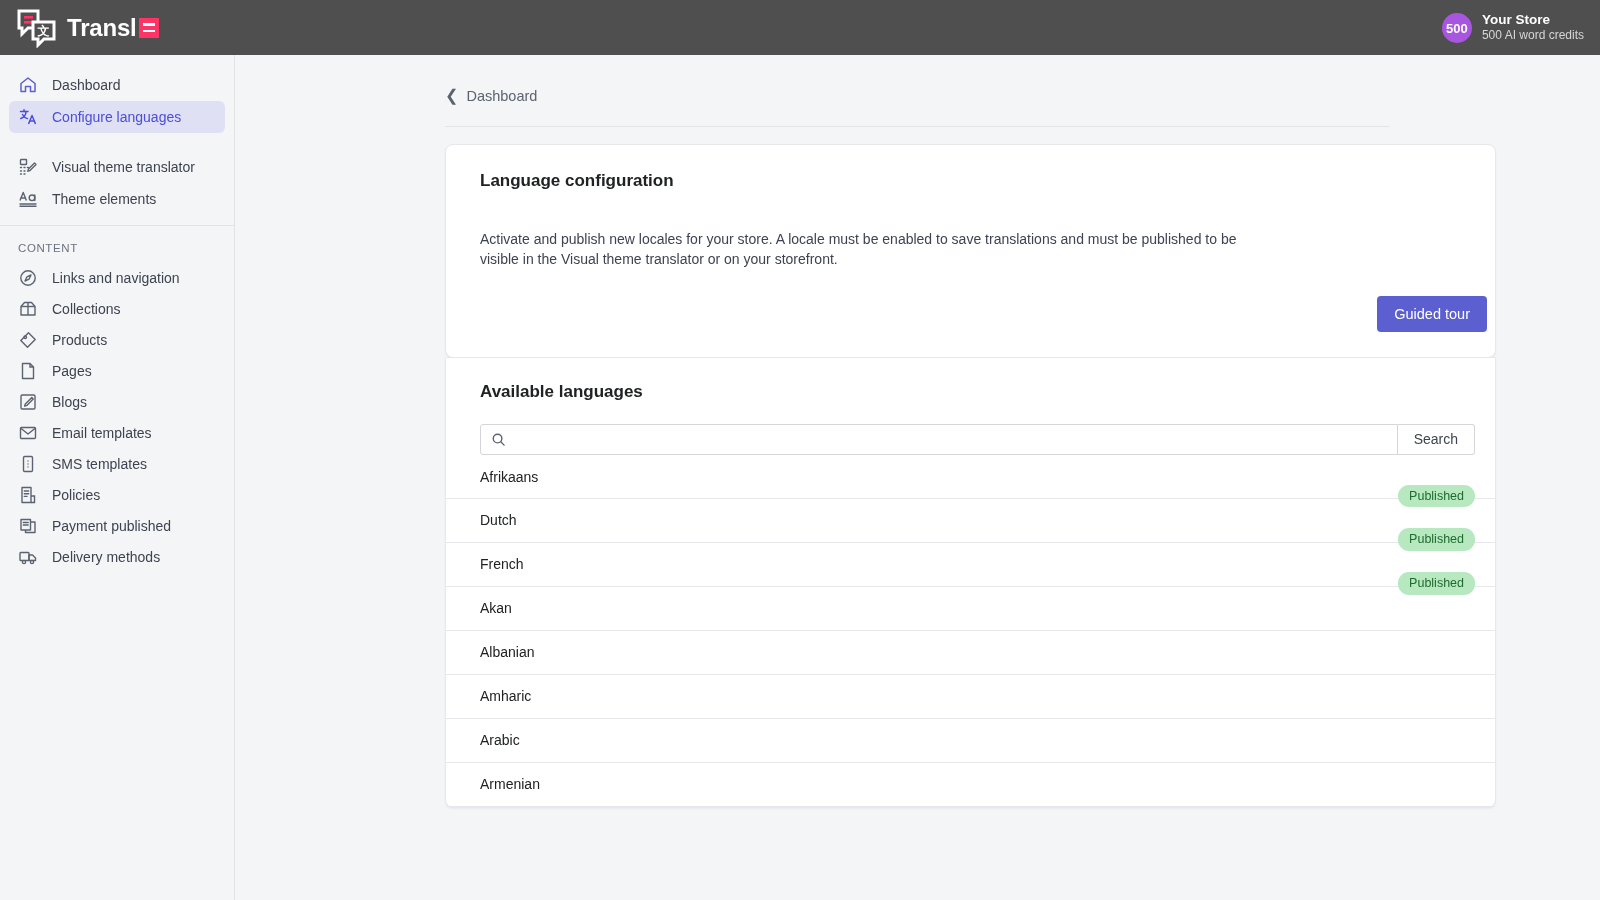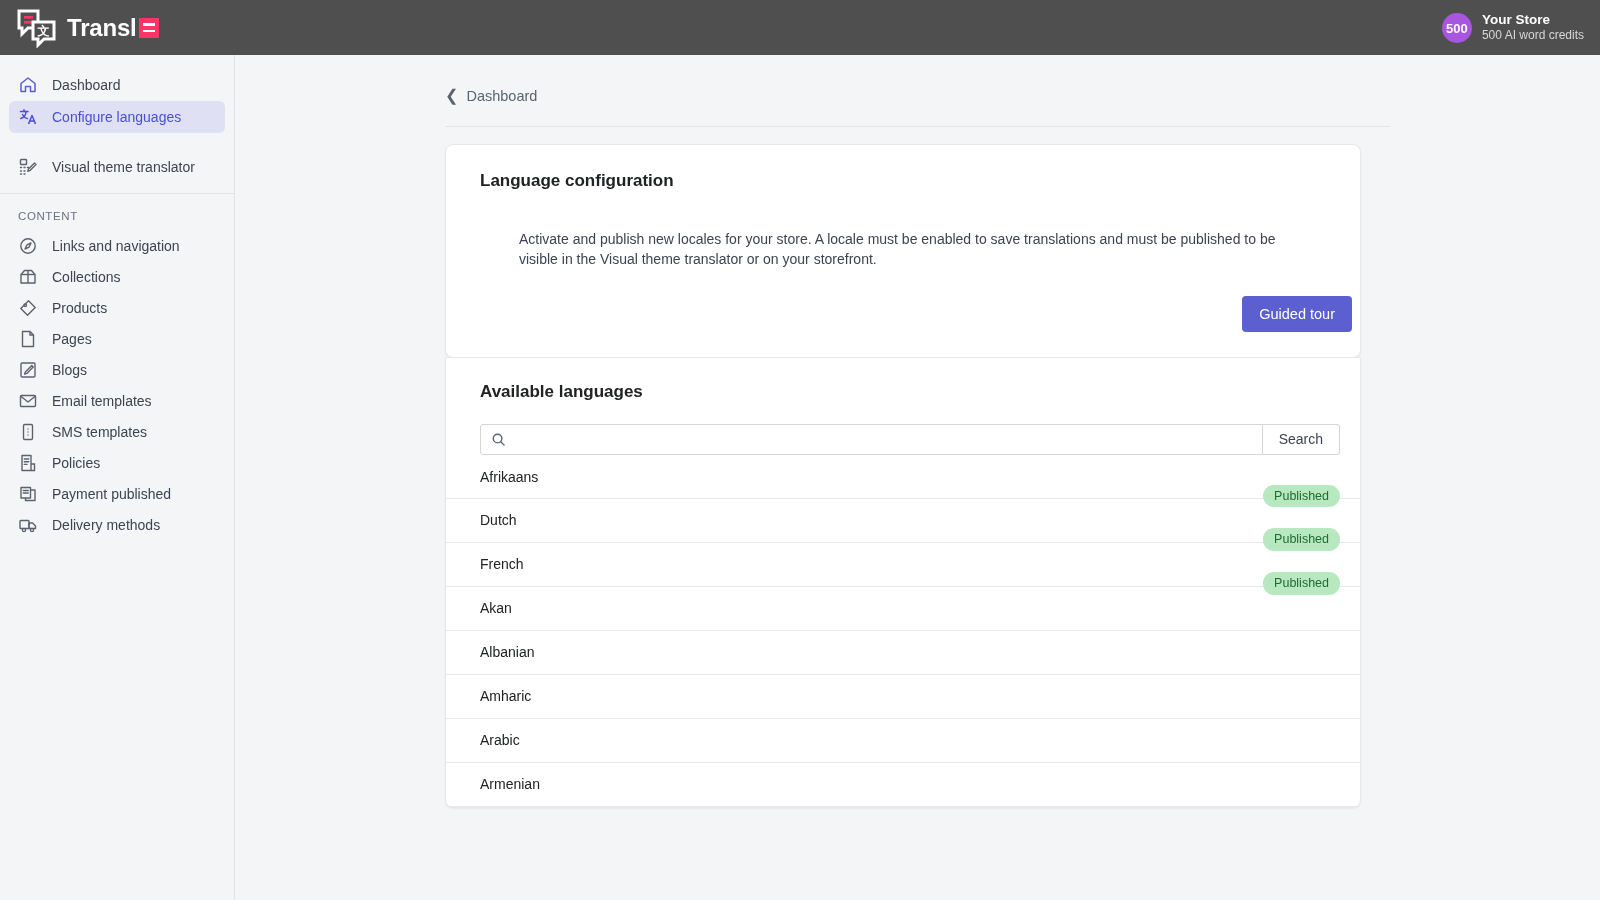--- a/index.html
+++ b/index.html
@@ -88,26 +88,26 @@
   }
   .breadcrumb .chev { font-size: 16px; line-height: 1; color: #5c6370; }
   .bc-rule { height: 1px; background: #e3e5e8; margin: 22px 210px 0 210px; }
 
   .card {
     background: #ffffff;
     border: 1px solid #e6e8eb;
     border-radius: 8px;
     box-shadow: 0 1px 2px rgba(16,24,40,0.05);
     margin: 17px 0 0 210px;
-    width: 916px;
+    width: 1051px;
   }
   .card-title { font-size: 17px; color: #202223; padding: 26px 0 0 34px; }
   .card-desc {
     font-size: 14px; color: #3d4350; line-height: 1.45;
-    padding: 38px 40px 0 34px; max-width: 845px; margin-left: 39px;
+    padding: 38px 40px 0 34px; max-width: 845px;
   }
   .card-actions { display: flex; justify-content: flex-end; padding: 26px 8px 25px 0; }
   .btn-primary {
     background: #5c5fcf; color: #fff; border: none;
     border-radius: 4px; padding: 10px 17px;
     font-size: 14.5px; font-family: inherit; cursor: pointer;
   }
 
   .card-langs { margin-top: -1px; border-radius: 0 0 8px 8px; }
   .card-langs-head { font-size: 17px; color: #202223; padding: 24px 0 0 34px; }
@@ -198,20 +198,31 @@
   <div class="nav-item">
     <svg class="ico" viewBox="0 0 20 20" fill="none" stroke="#5c6370" stroke-width="1.4">
       <rect x="2.5" y="2.5" width="6" height="5" rx="0.6"></rect>
       <path d="M2.5 10.5 h1 M6 10.5 h1 M9.5 10.5 h1 M2.5 14 h1 M6 14 h1" stroke-linecap="round"></path>
       <path d="M2.5 17 h1 M6 17 h1" stroke-linecap="round"></path>
       <path d="M16.5 6 L18 7.5 L12 13.5 L9.8 14.2 L10.5 12 Z" stroke-linejoin="round"></path>
     </svg>
     <span>Visual theme translator</span>
   </div>
 
+  <div class="nav-item">
+    <svg class="ico" viewBox="0 0 20 20" fill="none" stroke="#5c6370" stroke-width="1.4">
+      <path d="M2 11.5 L5.2 3.5 L8.4 11.5" stroke-linejoin="round"></path>
+      <path d="M3.1 9 H7.3" stroke-linecap="round"></path>
+      <circle cx="14" cy="8.8" r="2.8"></circle>
+      <path d="M16.8 6 V11.5" stroke-linecap="round"></path>
+      <path d="M2 15 H18" stroke-linecap="round"></path>
+      <path d="M2 17.3 H18" stroke-linecap="round"></path>
+    </svg>
+    <span>Theme elements</span>
+  </div>
 
   <div class="nav-divider"></div>
   <div class="nav-section-label">CONTENT</div>
 
   <div class="nav-list">
 
 
     <div class="nav-item">
       <svg class="ico" viewBox="0 0 20 20" fill="none" stroke="#5c6370" stroke-width="1.4">
         <circle cx="10" cy="10" r="7.2"></circle>

